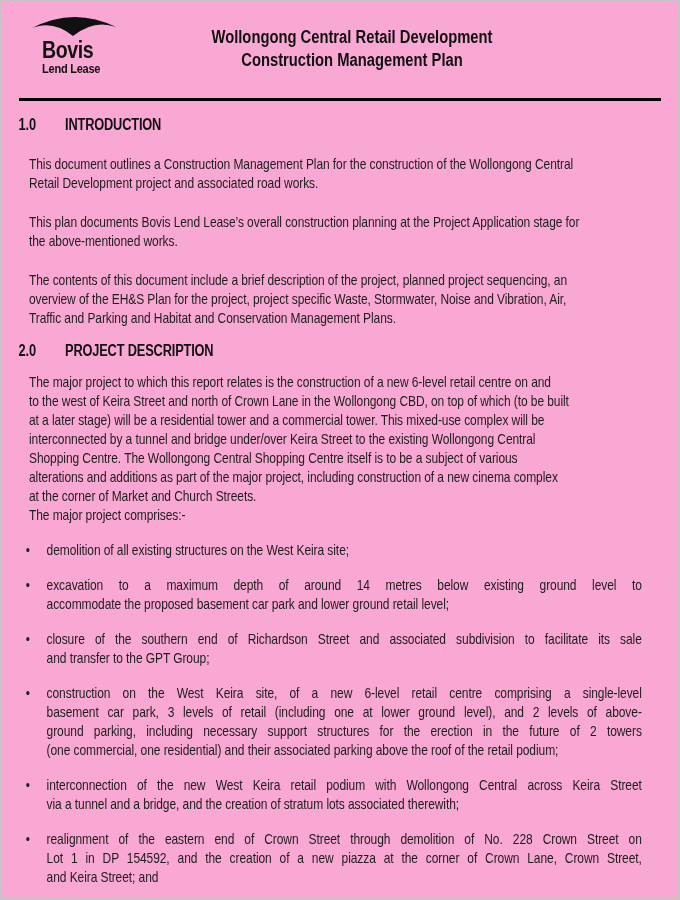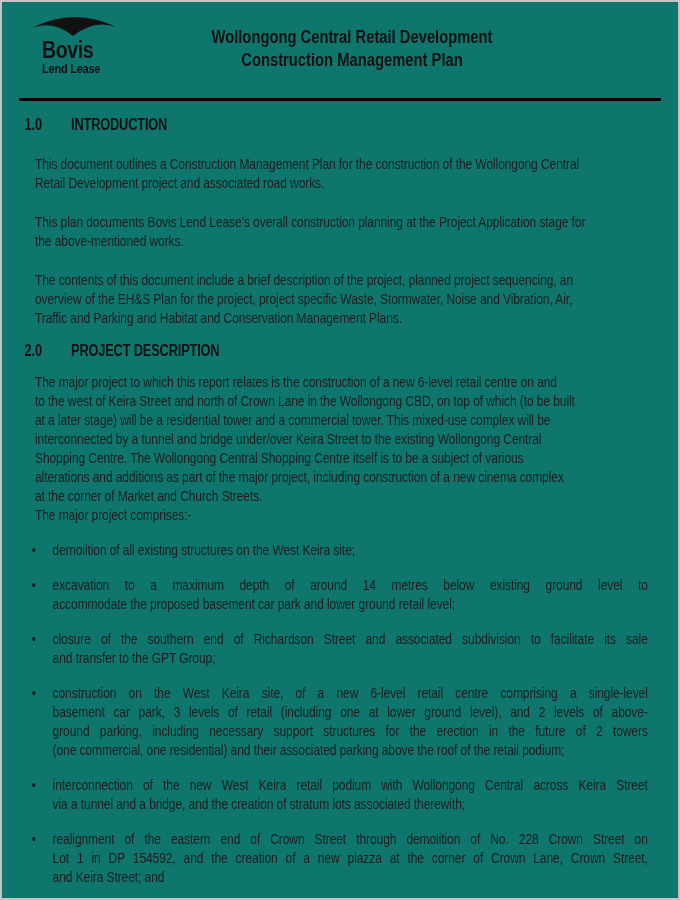--- a/index.html
+++ b/index.html
@@ -1,20 +1,20 @@
 <!DOCTYPE html>
 <html><head>
 <meta charset="utf-8">
 <style>
   html,body { margin:0; padding:0; background:#ffffff; }
   .page {
     position:relative;
     width:680px; height:900px;
     box-sizing:border-box;
-    background:#0f766e;
+    background:#f9a8d4;
     border:2px solid #c4c4c4;
     overflow:hidden;
     font-family:"Liberation Sans", sans-serif;
     color:#1d1d1d;
   }
   
   .header { position:relative; height:96px; }
   .logo { position:absolute; left:28px; top:12px; width:100px; }
   .logo svg { display:block; margin-left:0; }
   .brand {
@@ -30,21 +30,21 @@
     margin:1px 0 0 12px;
   }
   .title-block {
     position:absolute; left:120px; top:24px; width:460px;
     text-align:center; font-weight:bold; font-size:18px; line-height:23px;
     color:#111;
     transform:scaleX(0.82); transform-origin:50% 0;
   }
   .rule { height:3px; background:#000; margin:0 17px; }
   
-  .content { padding-left:17px; }
+  .content { padding-left:11px; }
   .content-inner {
     width:786px;
     transform:scaleX(0.8); transform-origin:0 0;
     font-size:15px;
   }
   .section-heading {
     font-weight:bold; font-size:16px; line-height:19px; color:#111;
     padding-left:7px; margin-top:14px;
     letter-spacing:-0.2px;
   }

